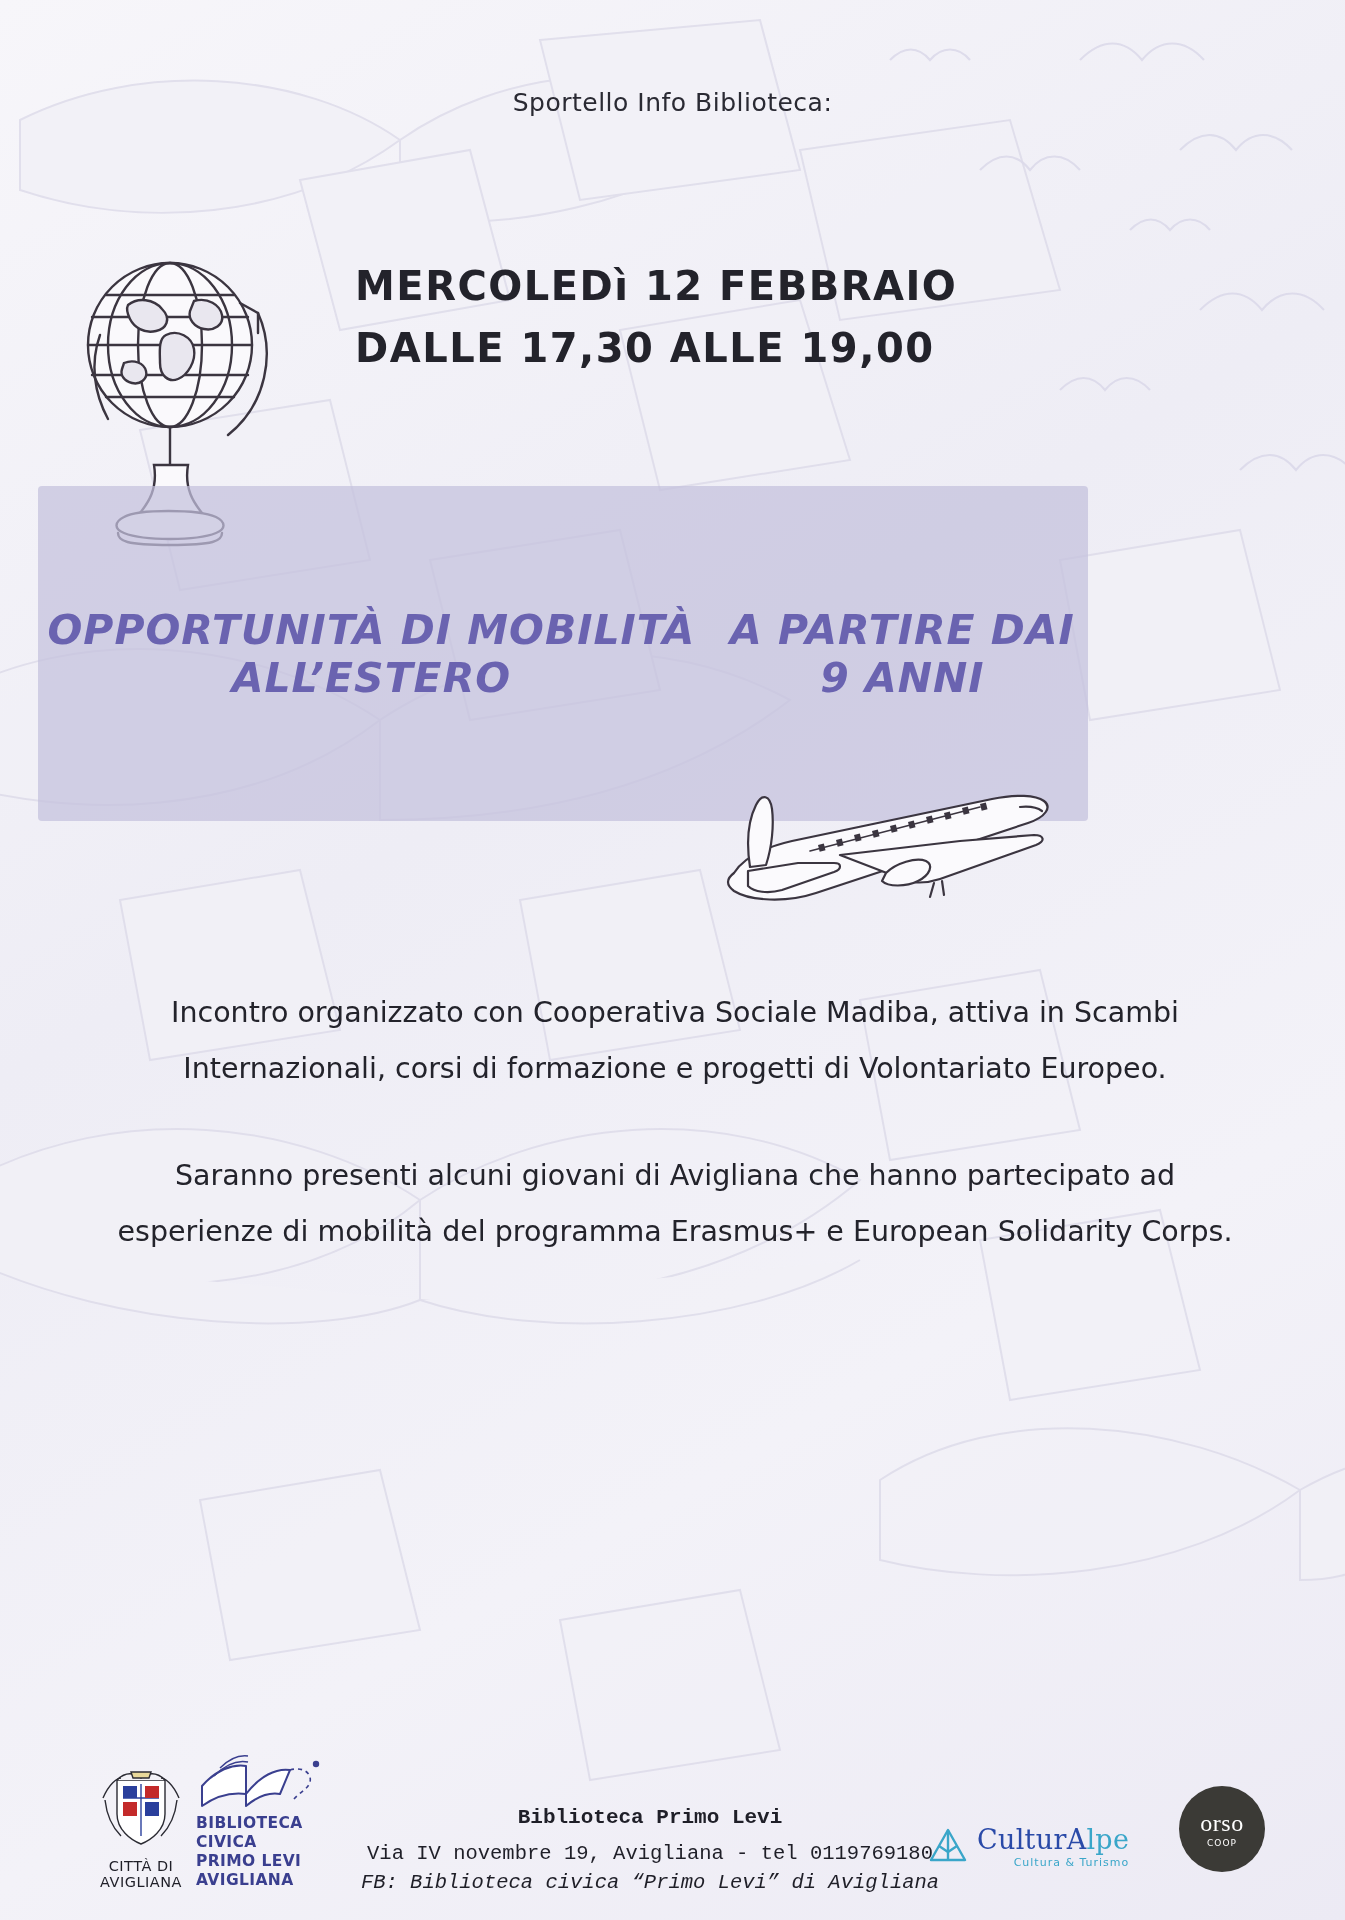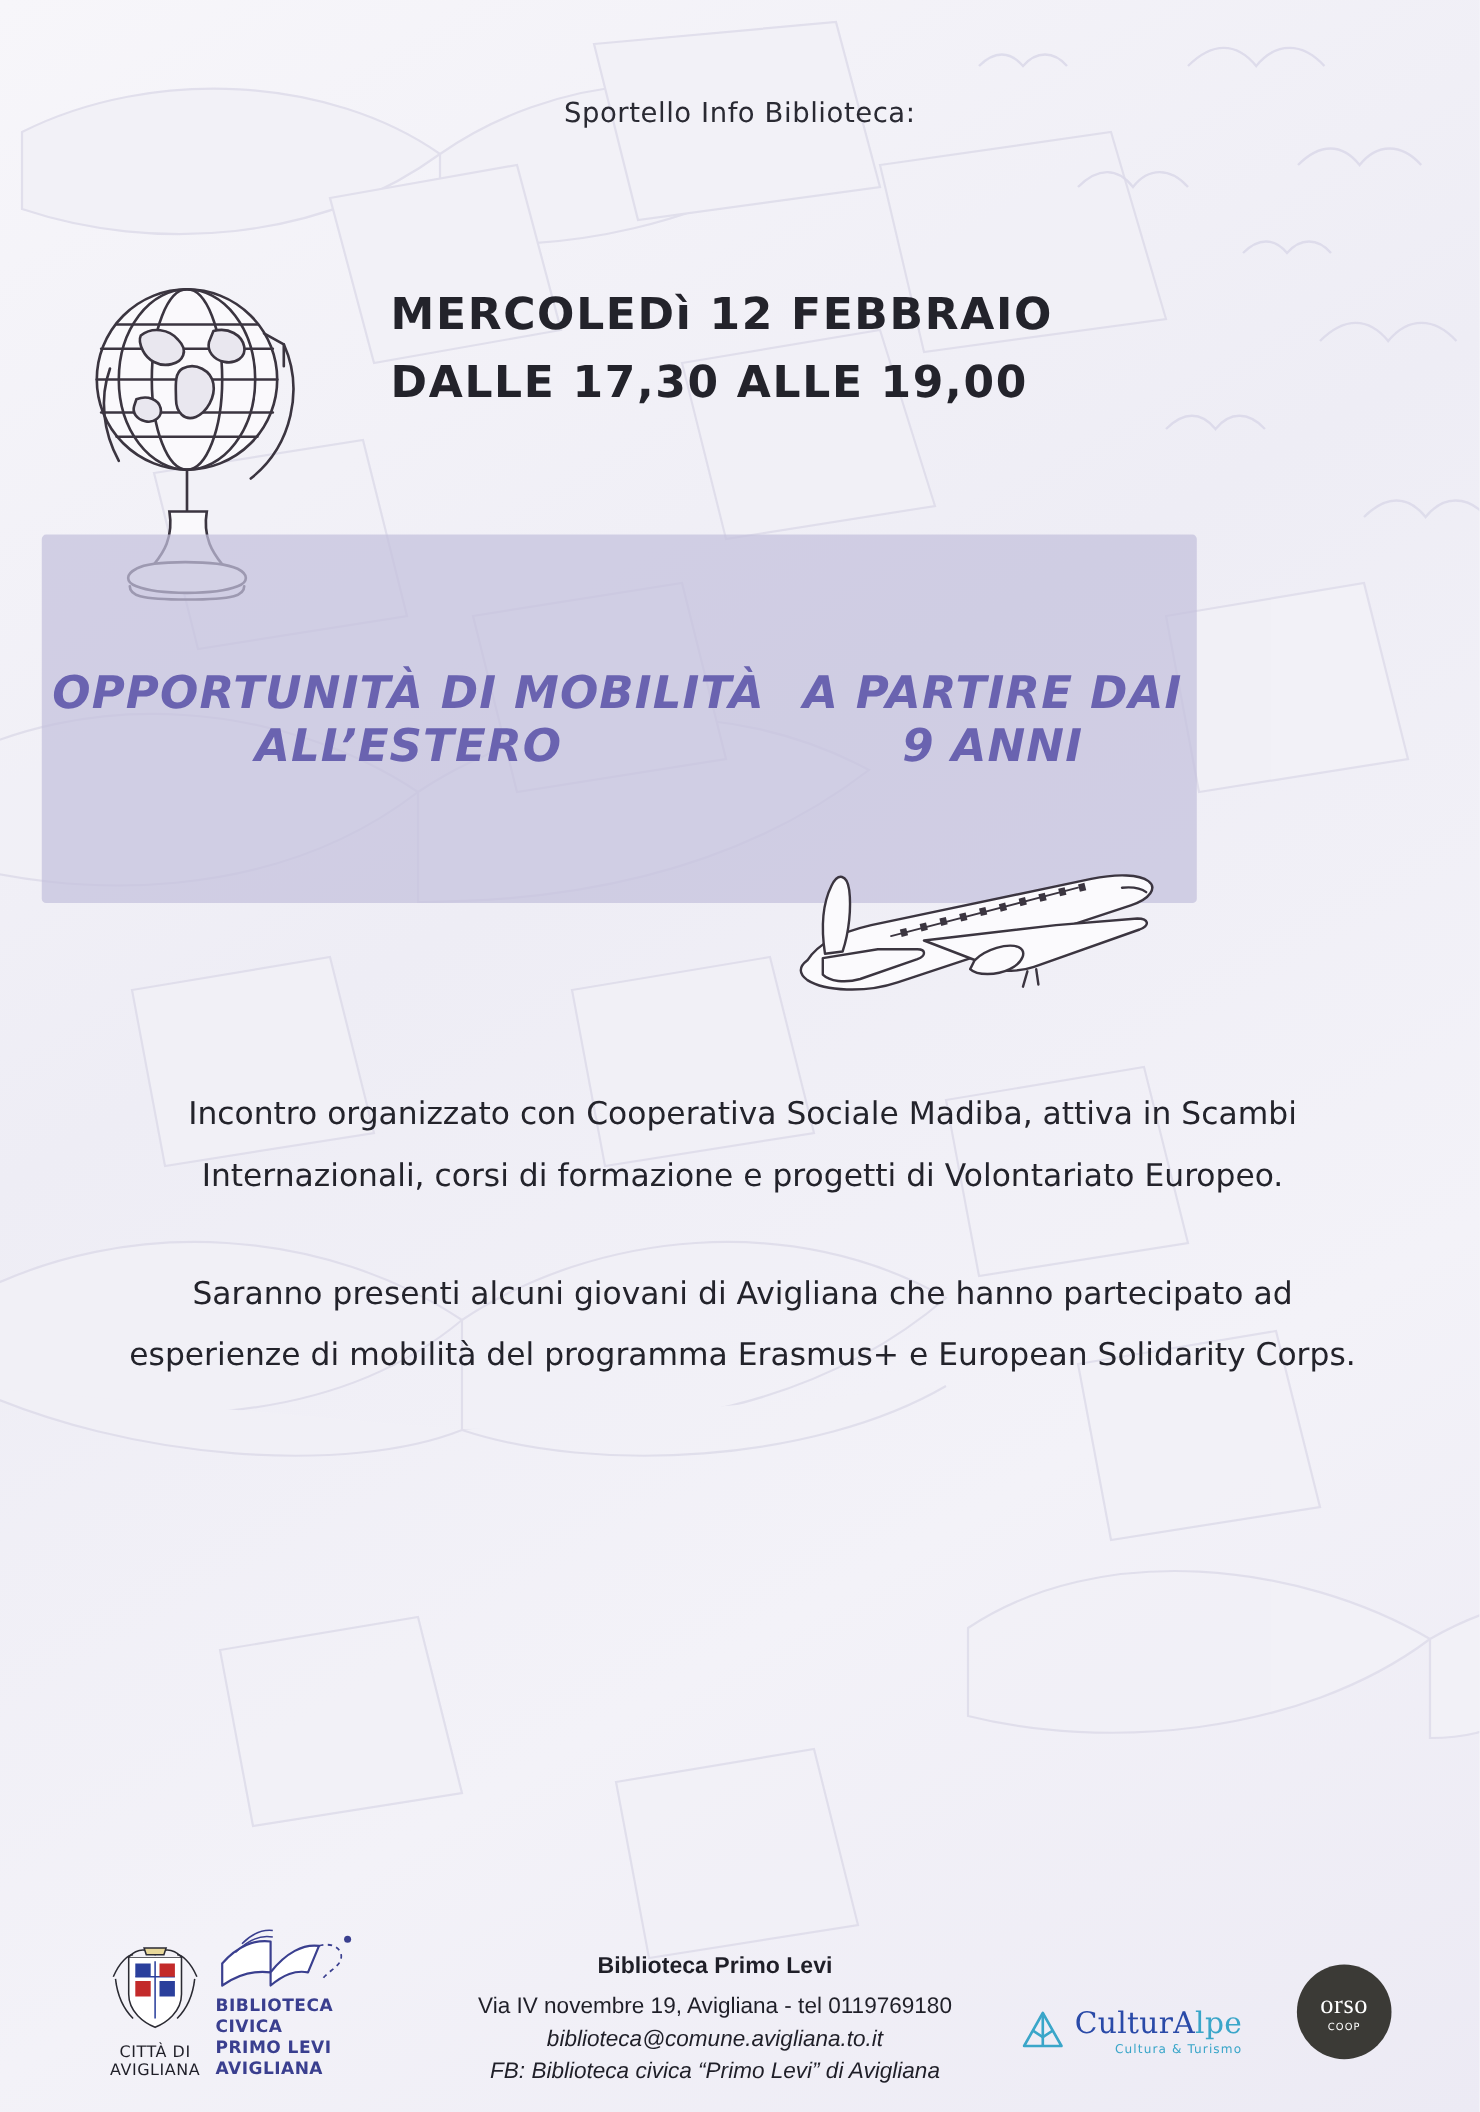--- a/index.html
+++ b/index.html
@@ -137,21 +137,21 @@
     width: 100%;
     height: 190px;
   }
   .footer-center {
     position: absolute;
     left: 330px;
     bottom: 22px;
     width: 640px;
     text-align: center;
     color: #1f1f28;
-    font-family: Liberation Sans, sans-serif;
+    font-family: Liberation Mono, monospace;
     font-size: 20.5px;
     line-height: 1.45;
   }
   .footer-title {
     font-weight: 700;
     font-size: 21px;
     margin-bottom: 5px;
   }
   .footer-line.italic { font-style: italic; }
 
@@ -408,21 +408,20 @@
         <div>BIBLIOTECA</div>
         <div>CIVICA</div>
         <div>PRIMO LEVI</div>
         <div>AVIGLIANA</div>
       </div>
     </div>
 
     <div class="footer-center">
       <div class="footer-title">Biblioteca Primo Levi</div>
       <div class="footer-line">Via IV novembre 19, Avigliana - tel 0119769180</div>
-      <div class="footer-line italic">biblioteca@comune.avigliana.to.it</div>
       <div class="footer-line italic">FB: Biblioteca civica “Primo Levi” di Avigliana</div>
     </div>
 
     <div class="culturalpe">
       <svg width="46" height="46" viewBox="0 0 46 46" fill="none" xmlns="http://www.w3.org/2000/svg">
         <g fill="none" stroke="#3aa6c9" stroke-width="2.4" stroke-linejoin="round">
           <path d="M23 6 L40 36 L6 36 Z"></path>
           <path d="M23 6 L23 36"></path>
           <path d="M14 22 L23 28 L32 22"></path>
         </g>

